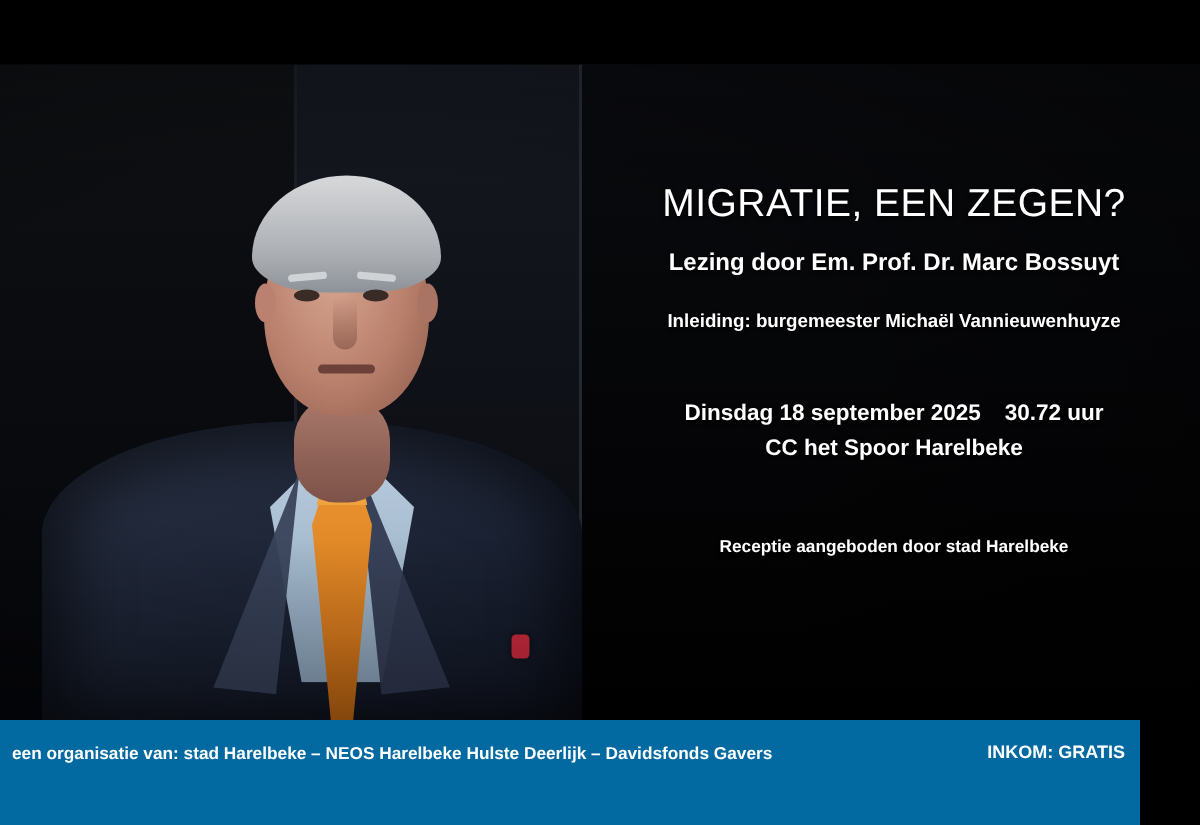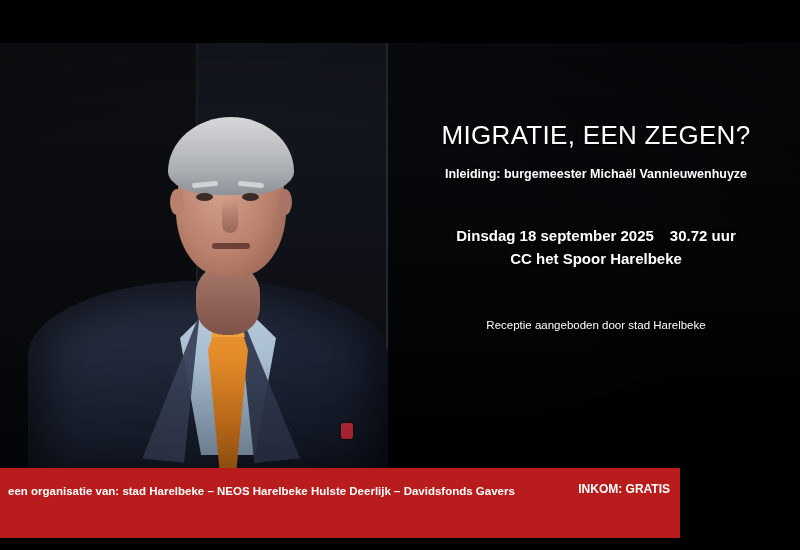--- a/index.html
+++ b/index.html
@@ -209,30 +209,30 @@
     margin: 0 0 6px 0;
   }
   .datetime .gap { display: inline-block; width: 16px; }
   .venue {
     font-size: 15px;
     font-weight: bold;
     margin: 0 0 52px 0;
   }
   .reception {
     font-size: 11.5px;
-    font-weight: normal;
+    font-weight: bold;
     margin: 0;
   }
 
   
   .footer {
     position: absolute;
-    left: 0; bottom: 12px;
-    width: 680px; height: 70px;
-    background: #b91c1c;
+    left: 0; bottom: 0;
+    width: 760px; height: 70px;
+    background: #0369a1;
   }
   .footer-left {
     position: absolute;
     left: 8px; top: 14px;
     color: #ffffff;
     font-size: 11.5px;
     font-weight: bold;
     line-height: 18px;
   }
   .footer-right {
@@ -278,20 +278,21 @@
     <div class="eye-l"></div>
     <div class="eye-r"></div>
     <div class="nose"></div>
     <div class="mouth"></div>
     <div class="pin"></div>
     <div class="vignette"></div>
   </div>
 
   <div class="textblock">
     <h1 class="title">MIGRATIE, EEN ZEGEN?</h1>
+    <div class="subtitle">Lezing door Em. Prof. Dr. Marc Bossuyt</div>
     <div class="intro">Inleiding: burgemeester Michaël Vannieuwenhuyze</div>
     <div class="datetime">
       <span>Dinsdag 18 september 2025</span><span class="gap"></span><span>30.72 uur</span>
     </div>
     <div class="venue">CC het Spoor Harelbeke</div>
     <div class="reception">Receptie aangeboden door stad Harelbeke</div>
   </div>
 
   <div class="footer">
     <div class="footer-left">

